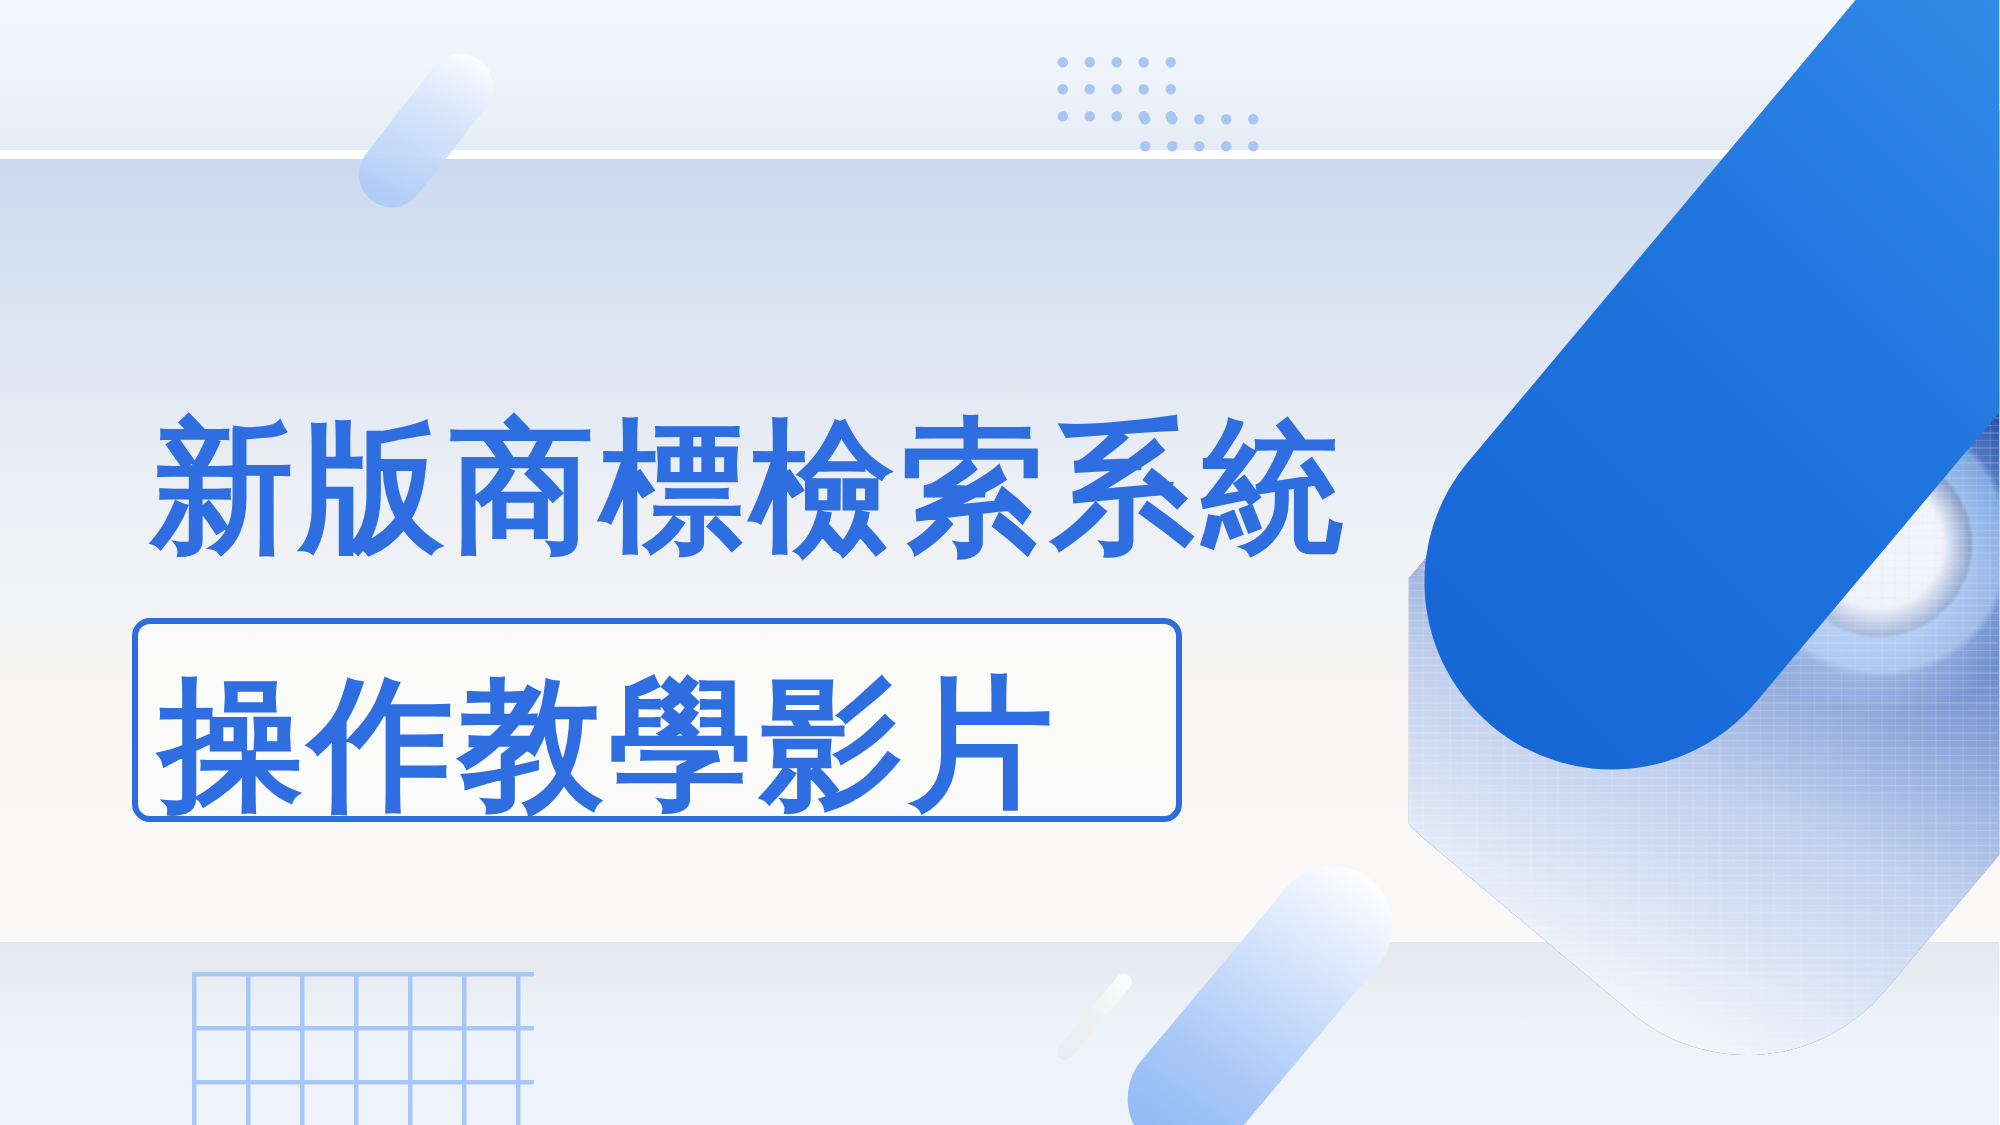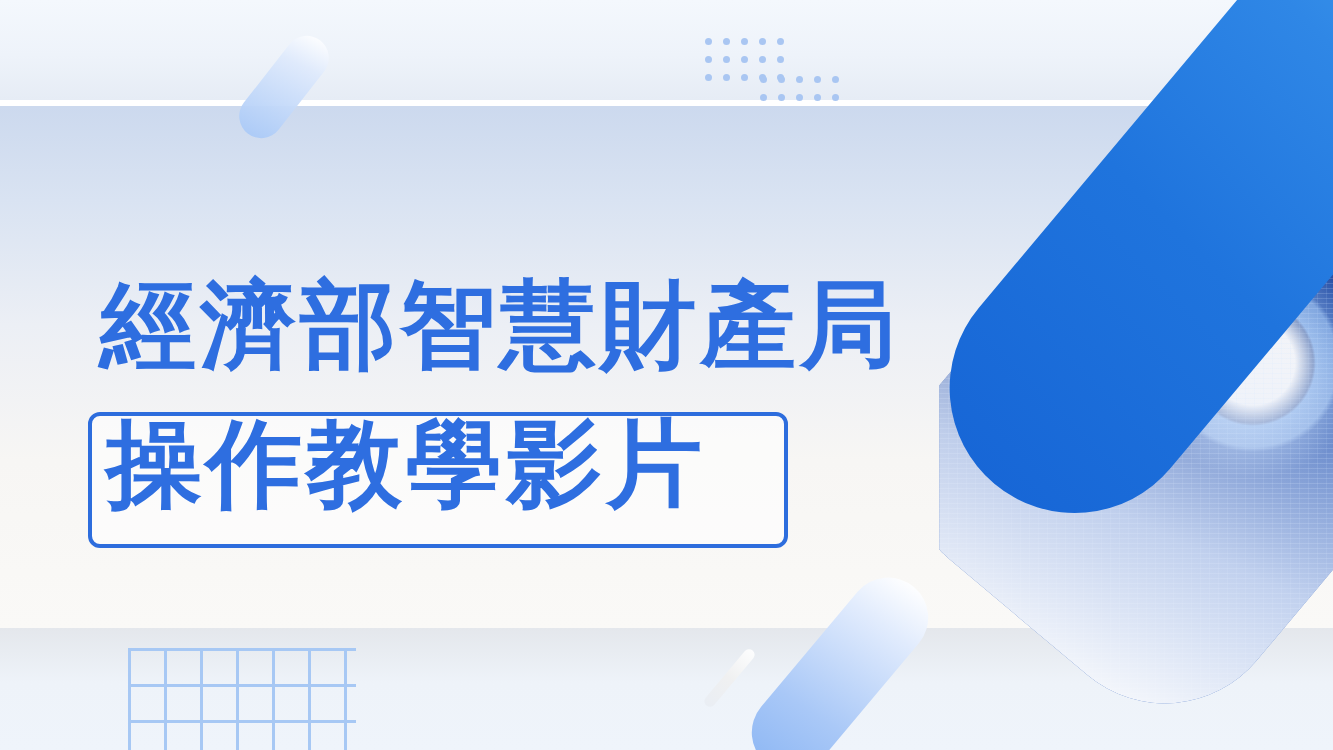--- a/index.html
+++ b/index.html
@@ -125,21 +125,21 @@
 
   
   .title-main{
     position:absolute;left:100px;top:274px;
     font-size:96px;font-weight:bold;letter-spacing:4px;color:#2e6ee0;
     font-family:"DejaVu Sans","Liberation Sans",sans-serif;line-height:1.08;white-space:nowrap;
   }
   .title-box{
     position:absolute;left:88px;top:412px;width:700px;height:136px;
     border:4px solid #2d6ddd;border-radius:12px;background:rgba(255,255,255,.55);
-    box-sizing:border-box;display:flex;align-items:flex-start;justify-content:flex-start;
+    box-sizing:border-box;display:flex;align-items:flex-end;justify-content:flex-start;
   }
   .title-sub{
     font-size:96px;font-weight:bold;letter-spacing:4px;color:#2e6ee0;
     font-family:"DejaVu Sans","Liberation Sans",sans-serif;line-height:1;
     margin-left:14px;white-space:nowrap;
   }
 </style>
 </head>
 <body>
 
@@ -200,18 +200,18 @@
       <i class="v" style="left: 108px;"></i>
       <i class="v" style="left: 144px;"></i>
       <i class="v" style="left: 180px;"></i>
       <i class="v" style="left: 216px;"></i>
       <i class="h" style="top: 0px;"></i>
       <i class="h" style="top: 36px;"></i>
       <i class="h" style="top: 72px;"></i>
     </div>
 
 
-  <div class="title-main">經濟部智慧財產局</div>
+  <div class="title-main">新版商標檢索系統</div>
   <div class="title-box">
     <div class="title-sub">操作教學影片</div>
   </div>
 
 </div>
 
 </body></html>

